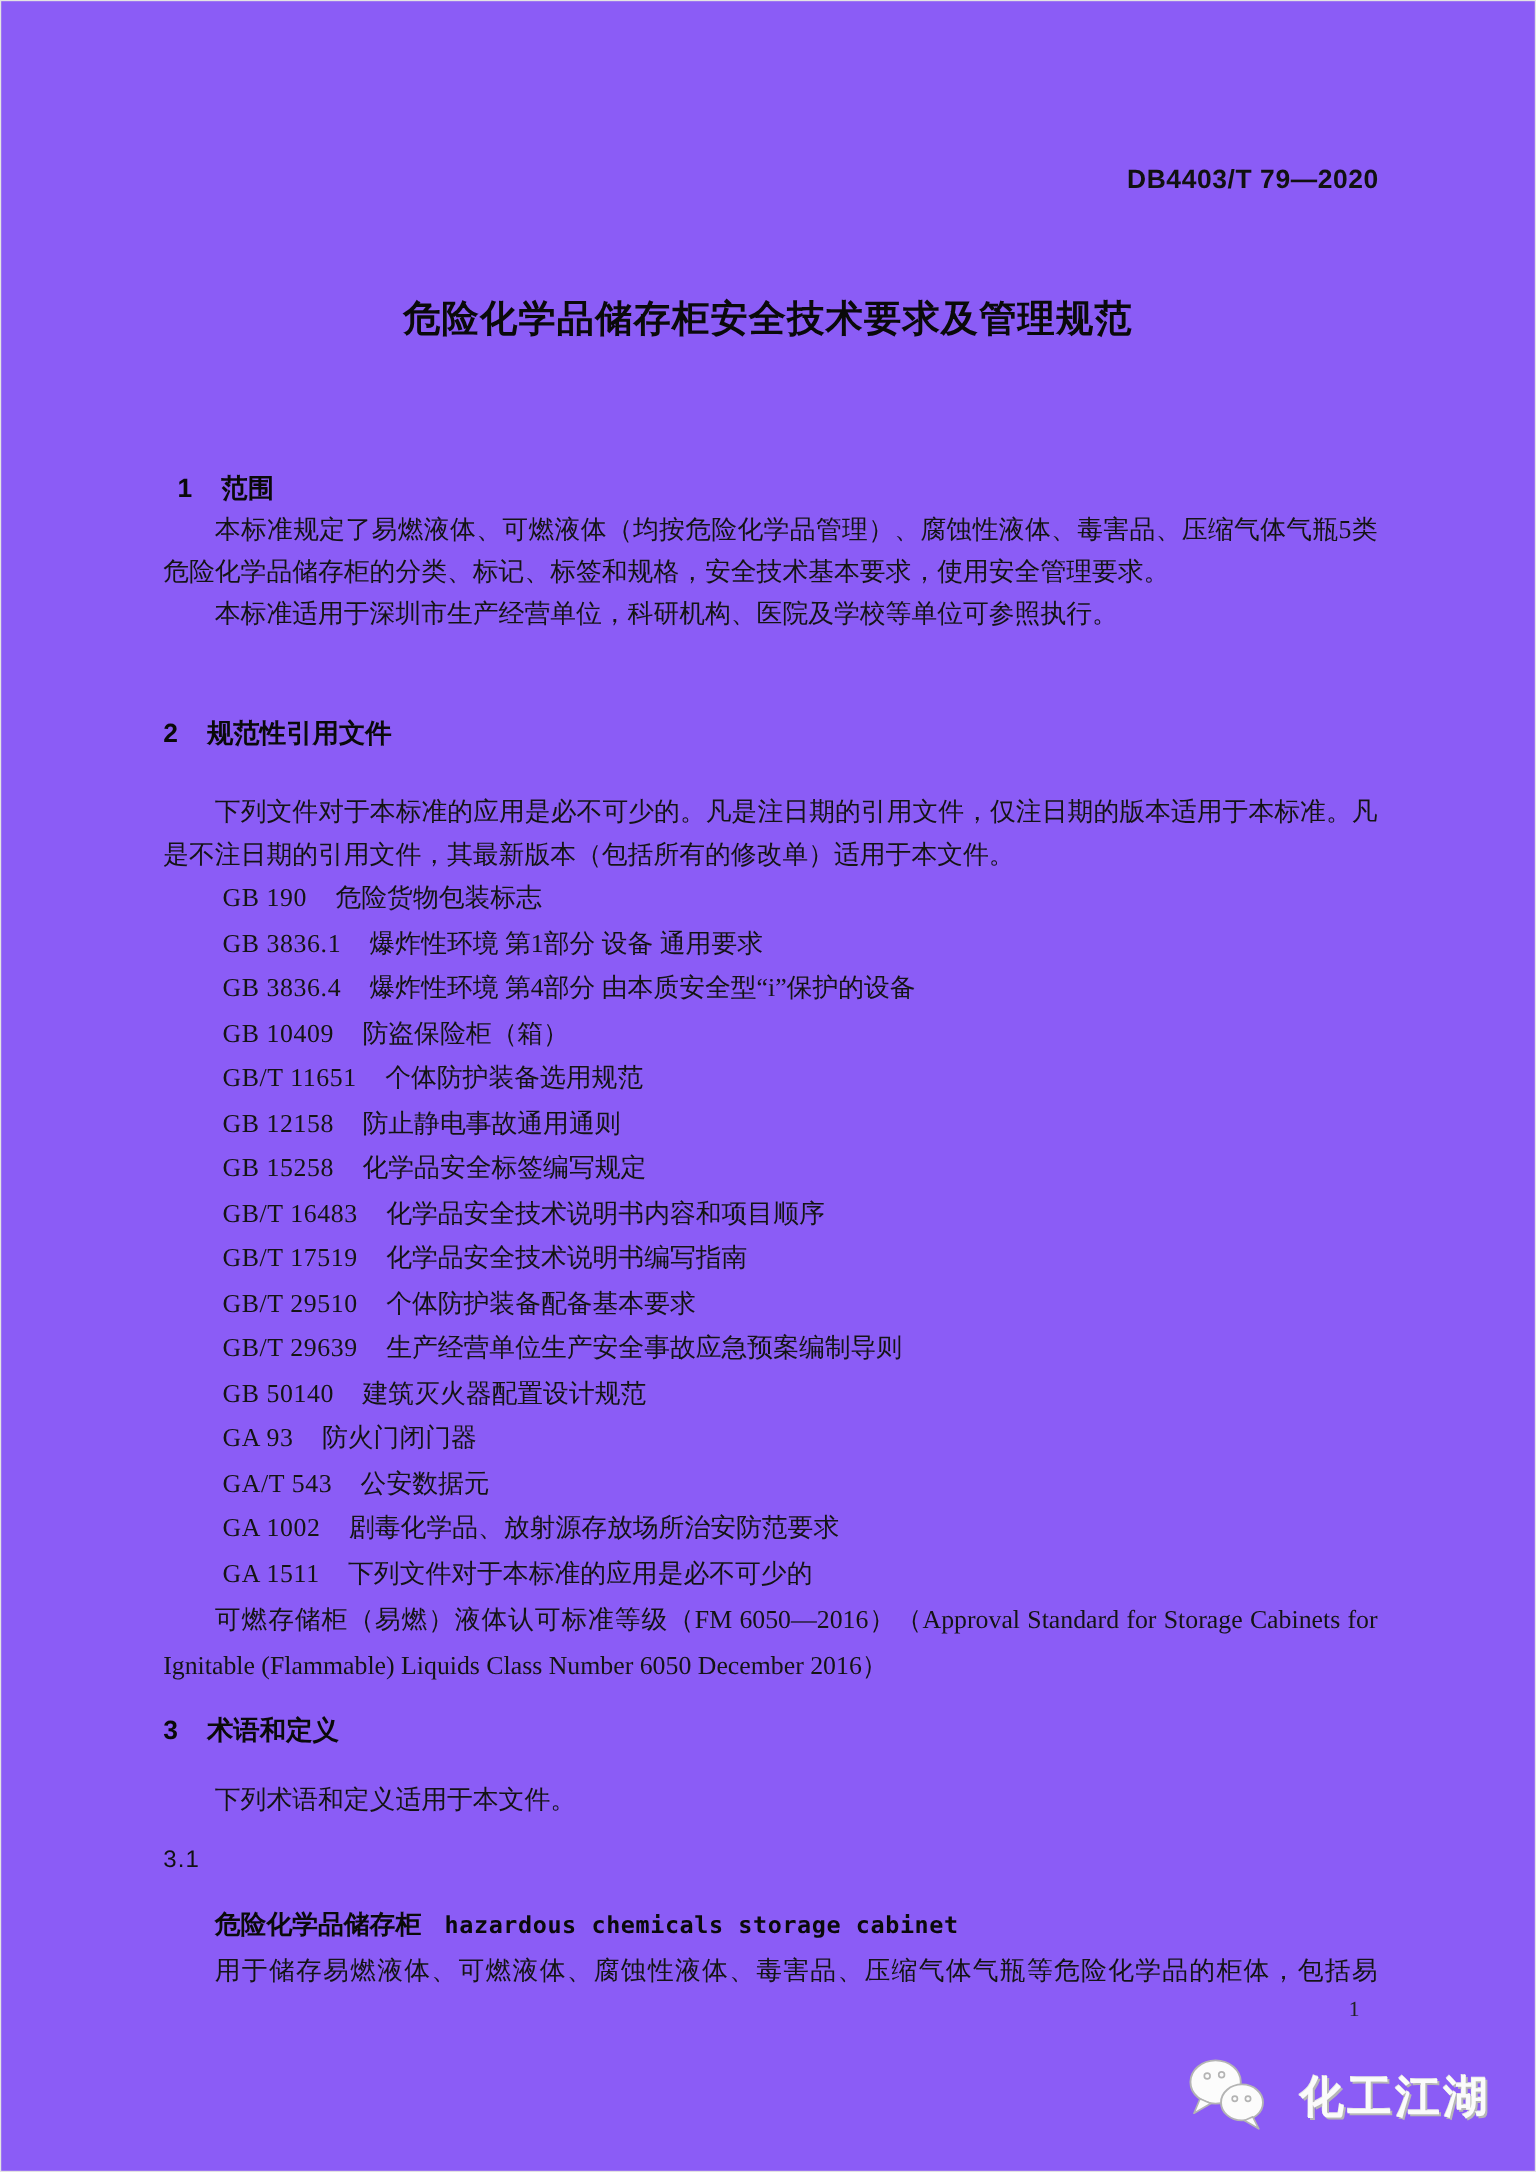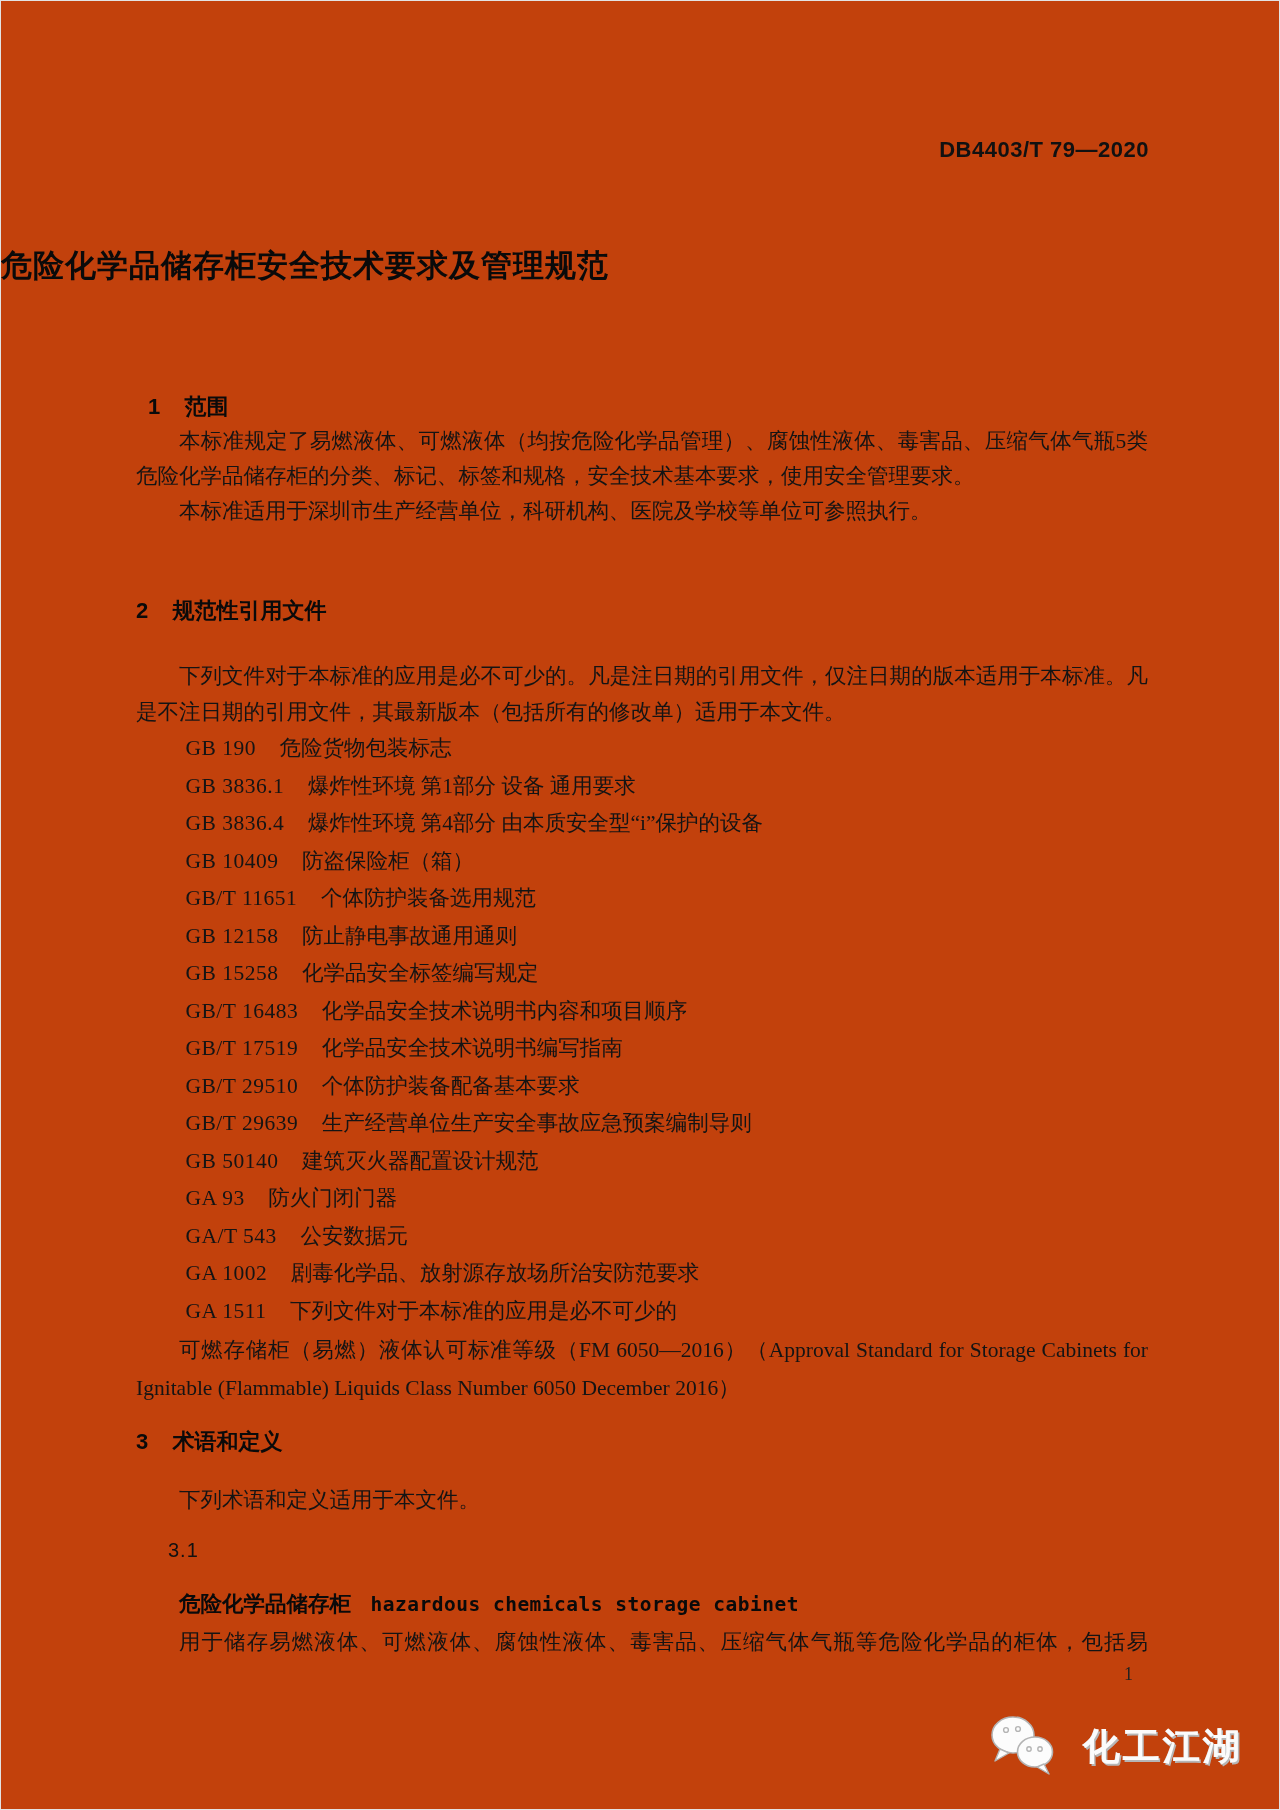--- a/index.html
+++ b/index.html
@@ -1,42 +1,42 @@
 <!DOCTYPE html>
 <html><head>
 <meta charset="utf-8">
 <style>
   * { margin: 0; padding: 0; box-sizing: border-box; }
   html, body { background: #ffffff; }
   .page {
     position: relative;
     width: 1280px;
     height: 1810px;
-    background: #c2410c;
+    background: #8b5cf6;
     border: 1px solid #e3e3e3;
     overflow: hidden;
     font-family: "Liberation Serif", serif;
     color: #111111;
   }
   .header-code {
     position: absolute;
     top: 136px;
     right: 130px;
     font-family: "Liberation Sans", sans-serif;
     font-size: 22px;
     font-weight: 600;
     letter-spacing: 0.5px;
     color: #111111;
   }
   .doc-title {
     position: absolute;
     top: 244px;
     left: 0;
     width: 100%;
-    text-align: left;
+    text-align: center;
     font-family: "Liberation Sans", sans-serif;
     font-size: 31px;
     font-weight: bold;
     letter-spacing: 1px;
     color: #0a0a0a;
   }
   .sec-heading {
     position: absolute;
     left: 135px;
     font-family: "Liberation Sans", sans-serif;
@@ -75,21 +75,20 @@
     text-indent: 2em;
     color: #141414;
   }
   .term-number {
     position: absolute;
     left: 135px;
     font-family: "Liberation Sans", sans-serif;
     font-size: 20px;
     color: #111111;
     letter-spacing: 1px;
-    margin-left: 32px;
   }
   .term-line {
     position: absolute;
     left: 135px;
     width: 1012px;
     padding-left: 2em;
     font-size: 21.5px;
     font-weight: bold;
     color: #0a0a0a;
   }

